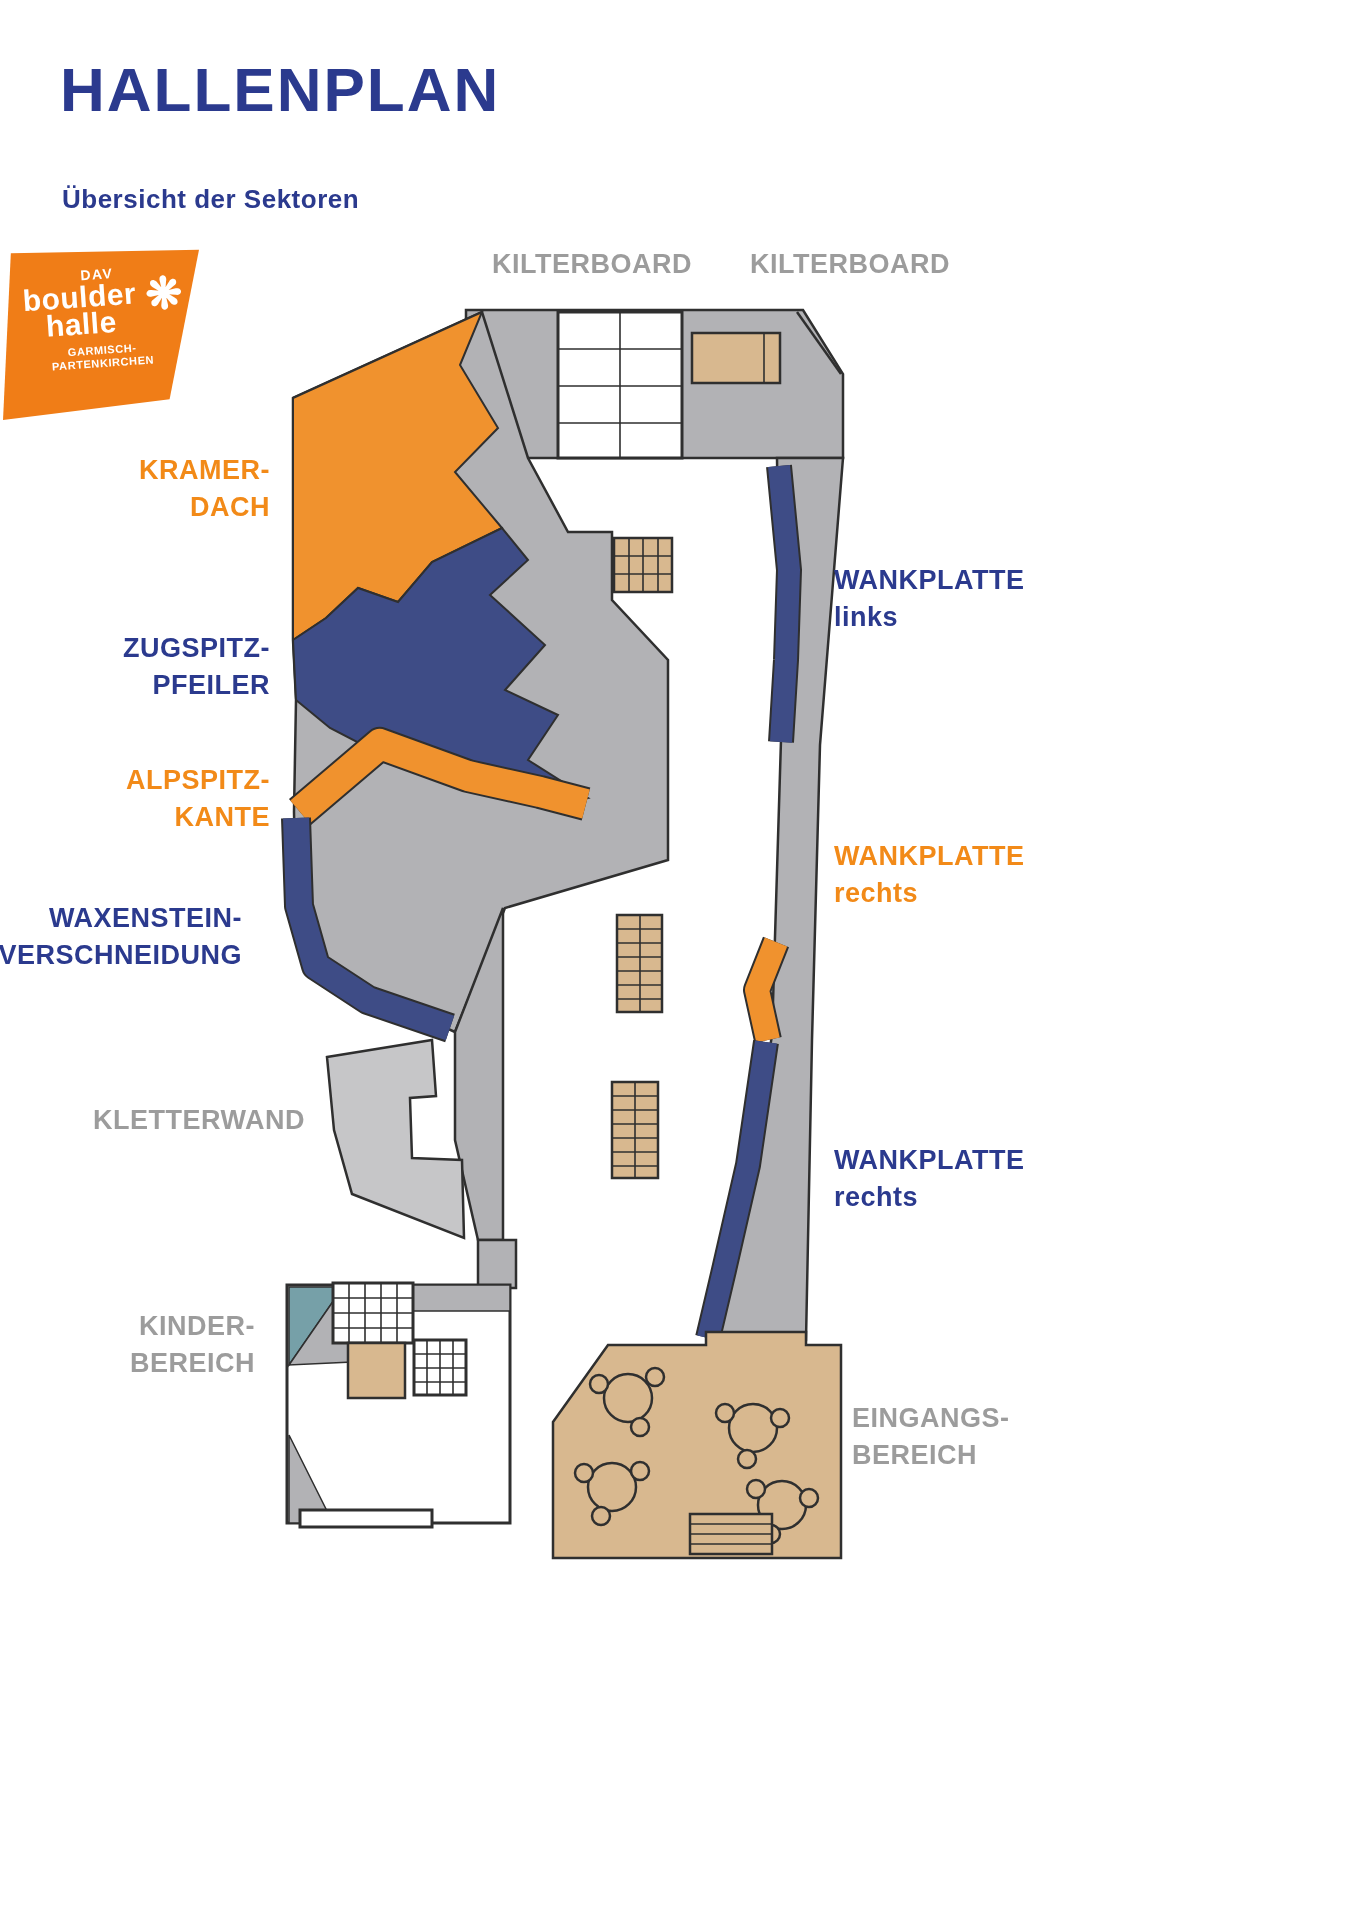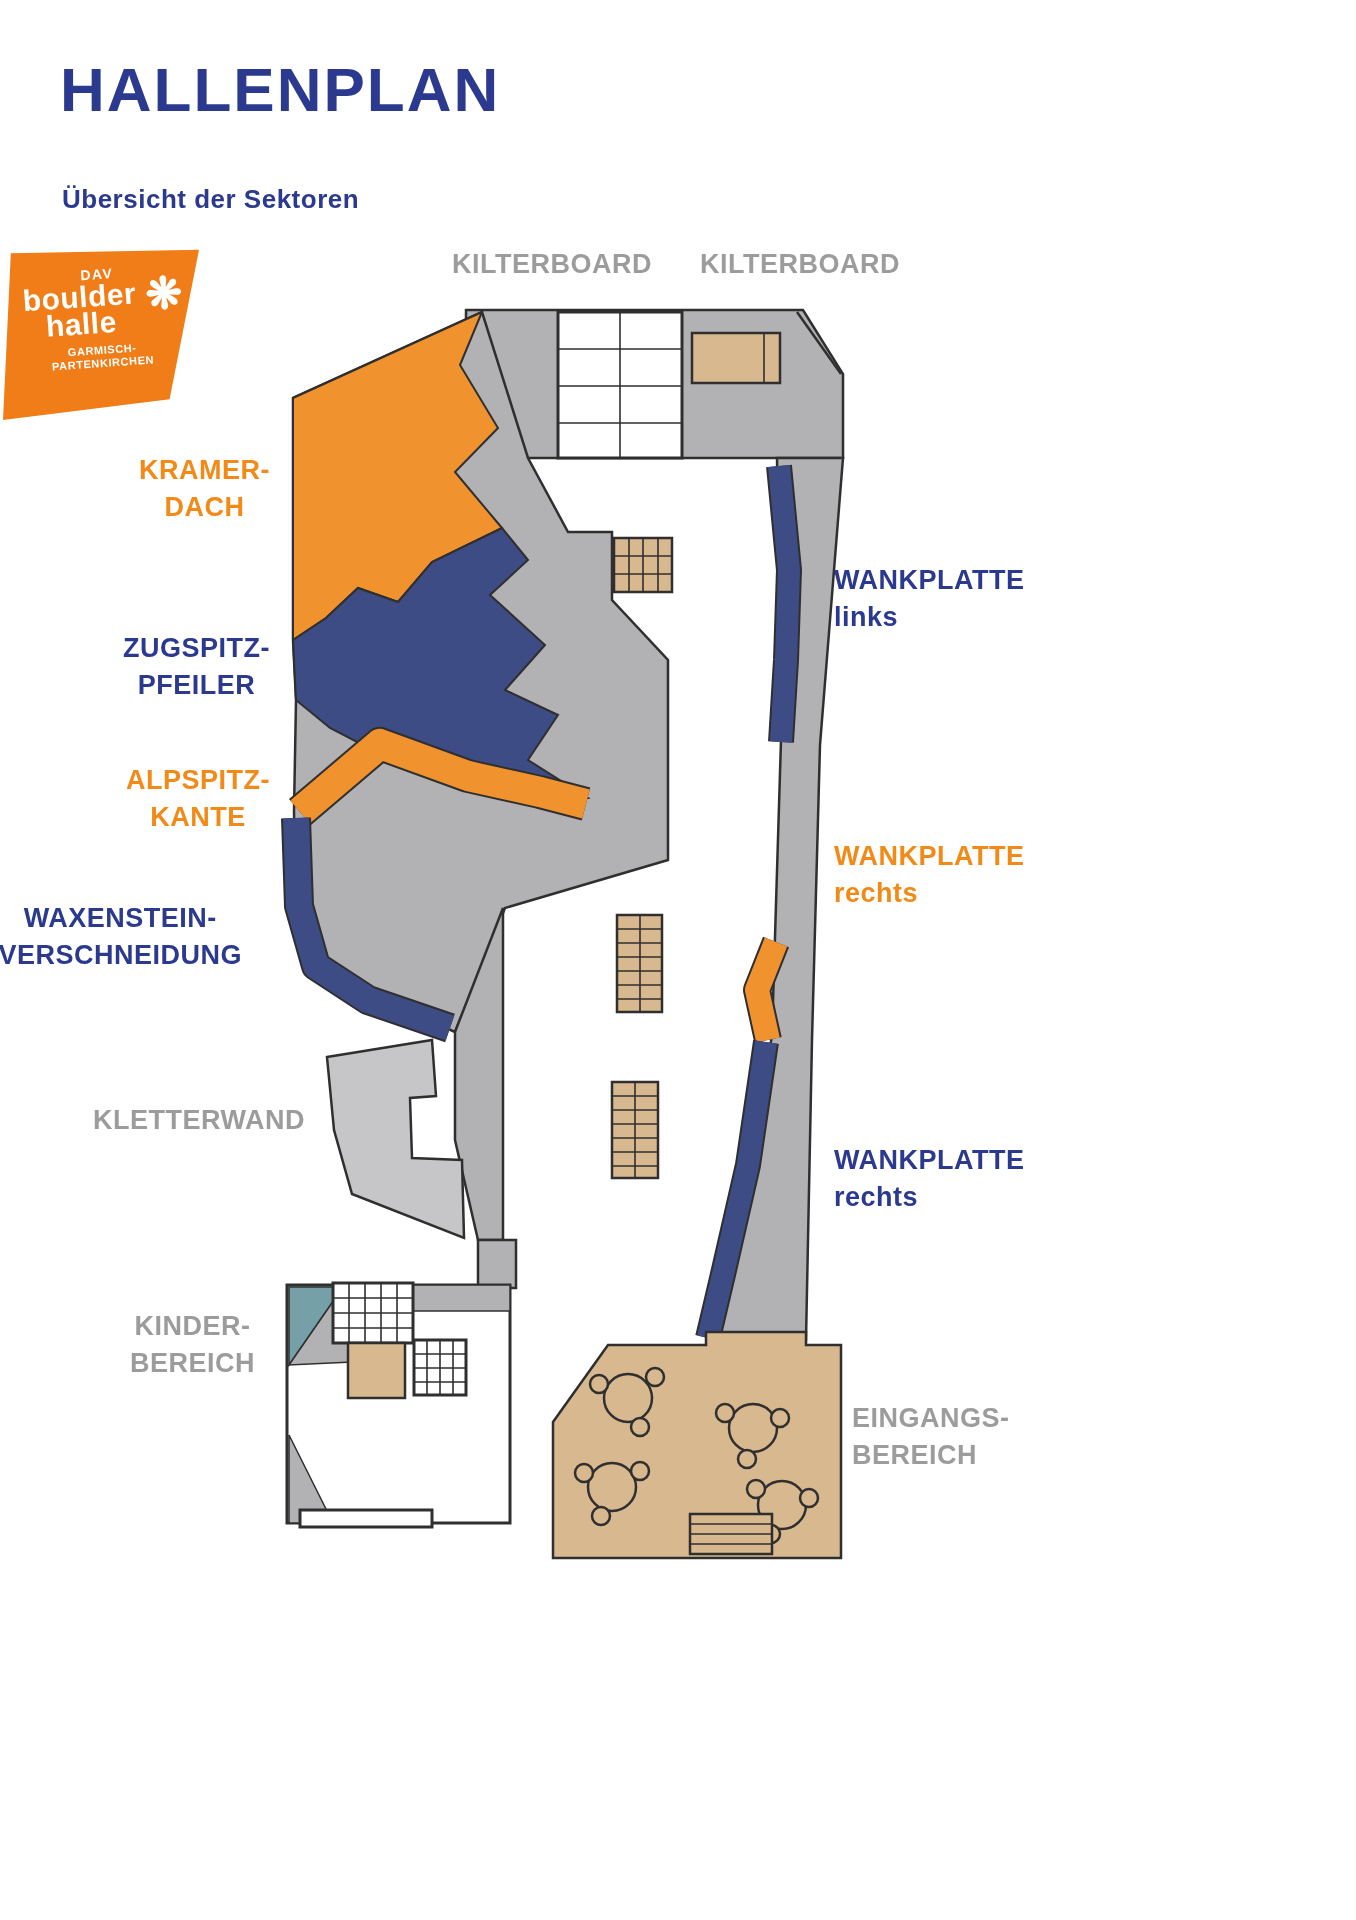--- a/index.html
+++ b/index.html
@@ -23,22 +23,22 @@
   .logo-small{font-size:11px;letter-spacing:.6px;line-height:13px;}
   .logo-gap{height:8px;}
   .logo-flower{position:absolute;right:14px;top:28px;font-size:44px;line-height:1;}
 
   
   .map-label{position:absolute;font-weight:bold;font-size:27px;line-height:37px;
              letter-spacing:.5px;white-space:nowrap;}
   .gray{color:#9c9c9c}
   .navy{color:#2b3a8e}
   .orange{color:#f28a18}
-  .right{text-align:center}
-  .center{text-align:left}
+  .right{text-align:right}
+  .center{text-align:right}
 
   
   .map{position:absolute;inset:0;}
   .wall{fill:#b2b2b5;stroke:#2f2f2f;stroke-width:2.5;}
   .wall-light{fill:#c6c6c8;stroke:#2f2f2f;stroke-width:2.5;}
   .sec-orange{fill:#f0922e;stroke:#2f2f2f;stroke-width:2;}
   .sec-blue{fill:#3e4c86;stroke:#2f2f2f;stroke-width:2;}
   .band-dark{fill:none;stroke:#2f2f2f;stroke-linecap:butt;stroke-linejoin:round;}
   .band-o{fill:none;stroke:#f0922e;stroke-linecap:butt;stroke-linejoin:round;}
   .band-b{fill:none;stroke:#3e4c86;stroke-linecap:butt;stroke-linejoin:round;}

